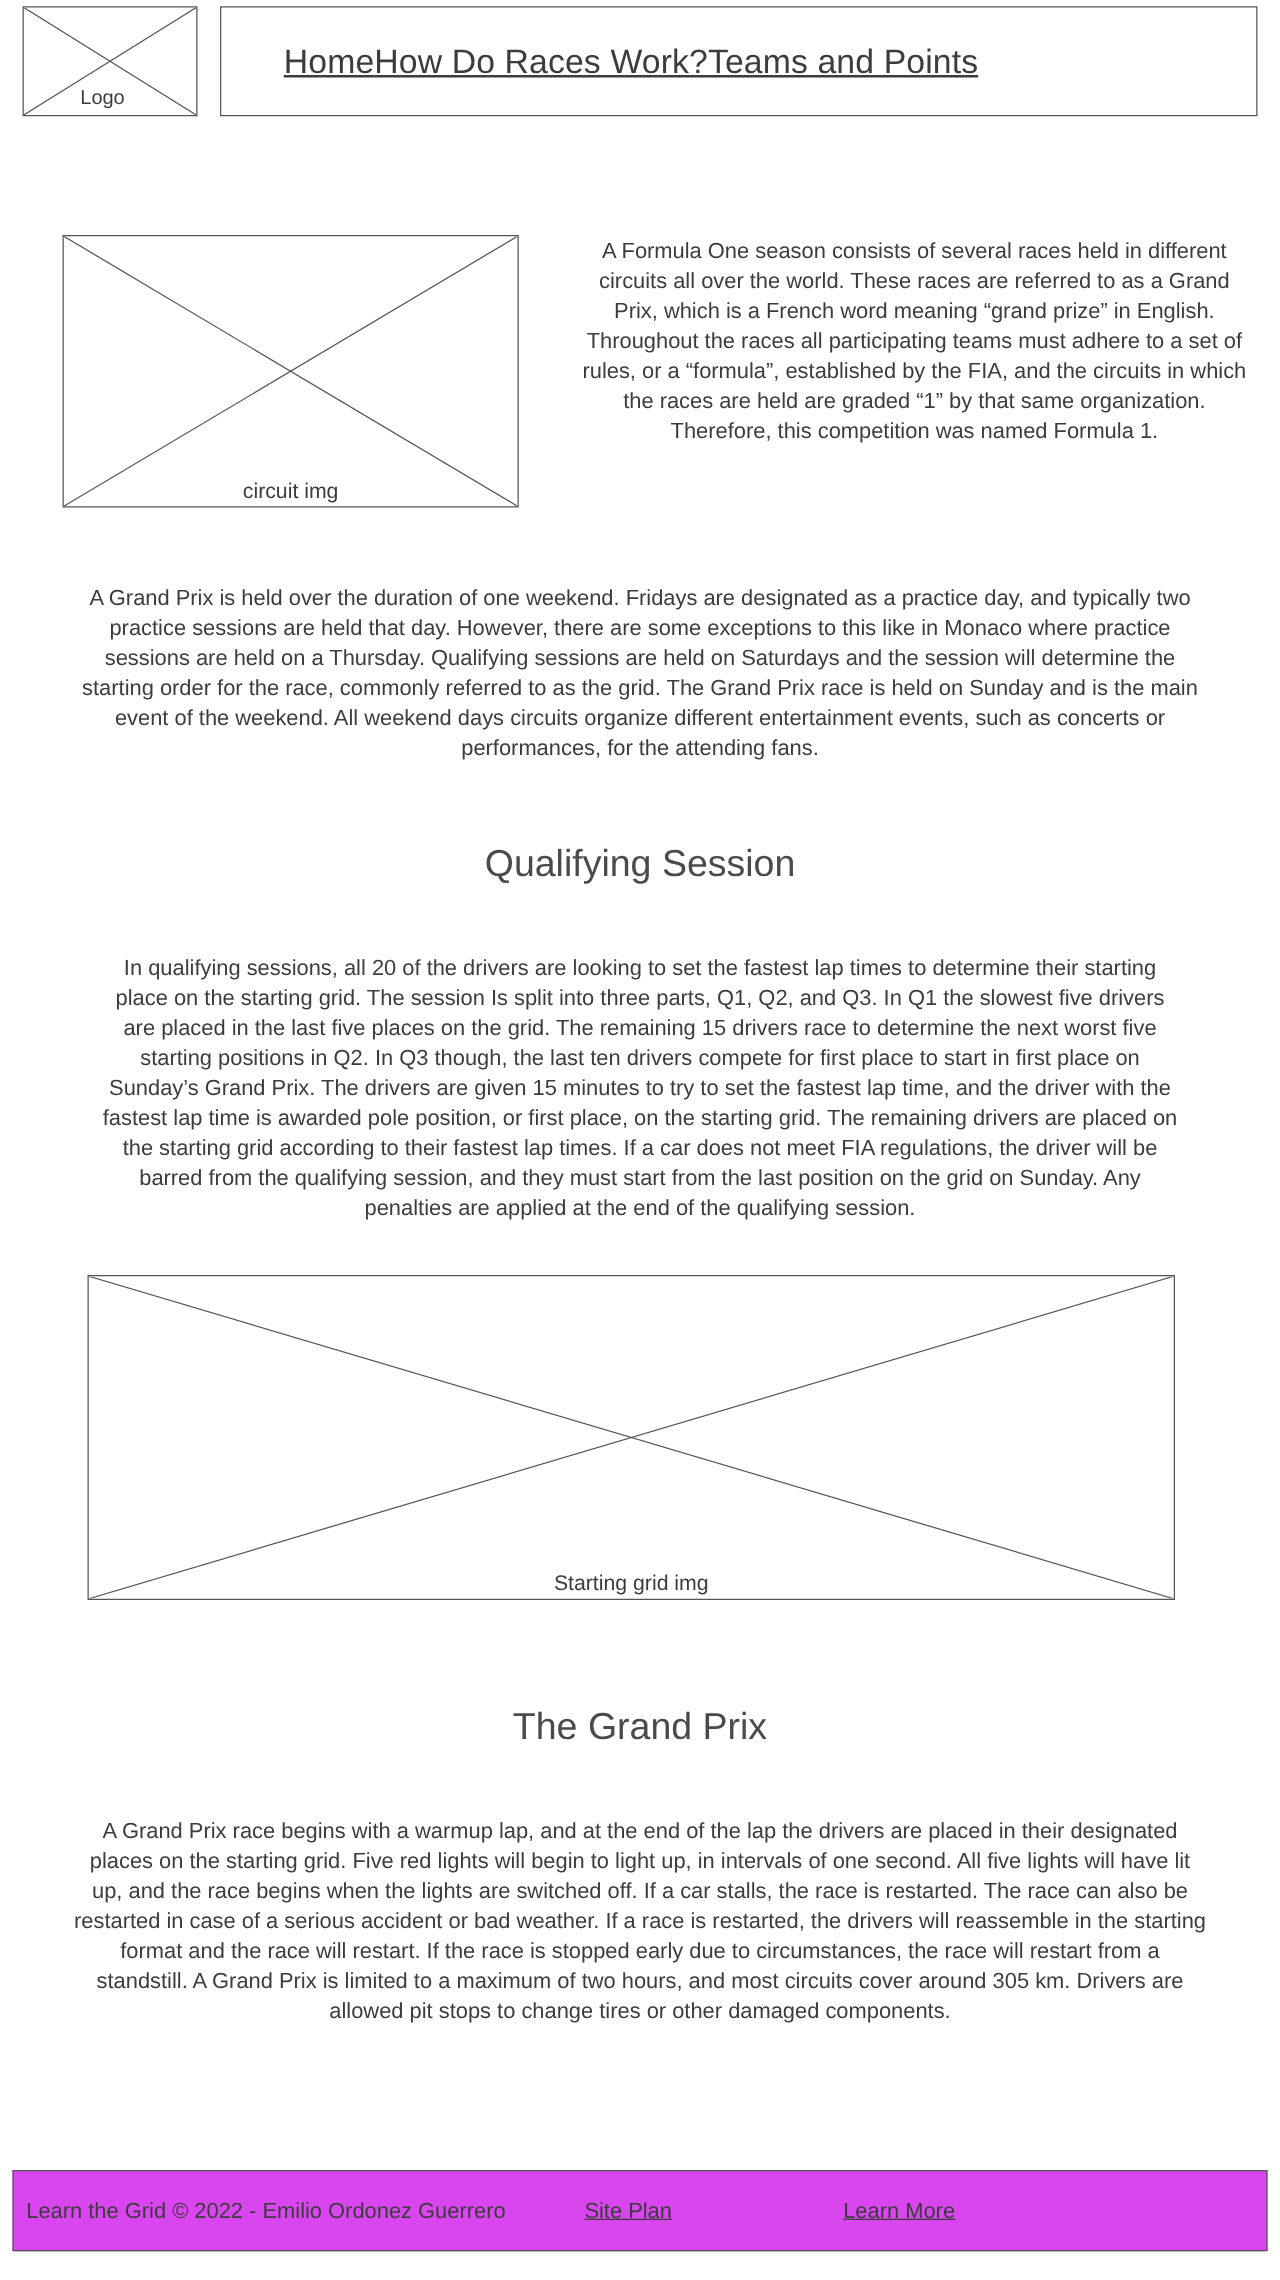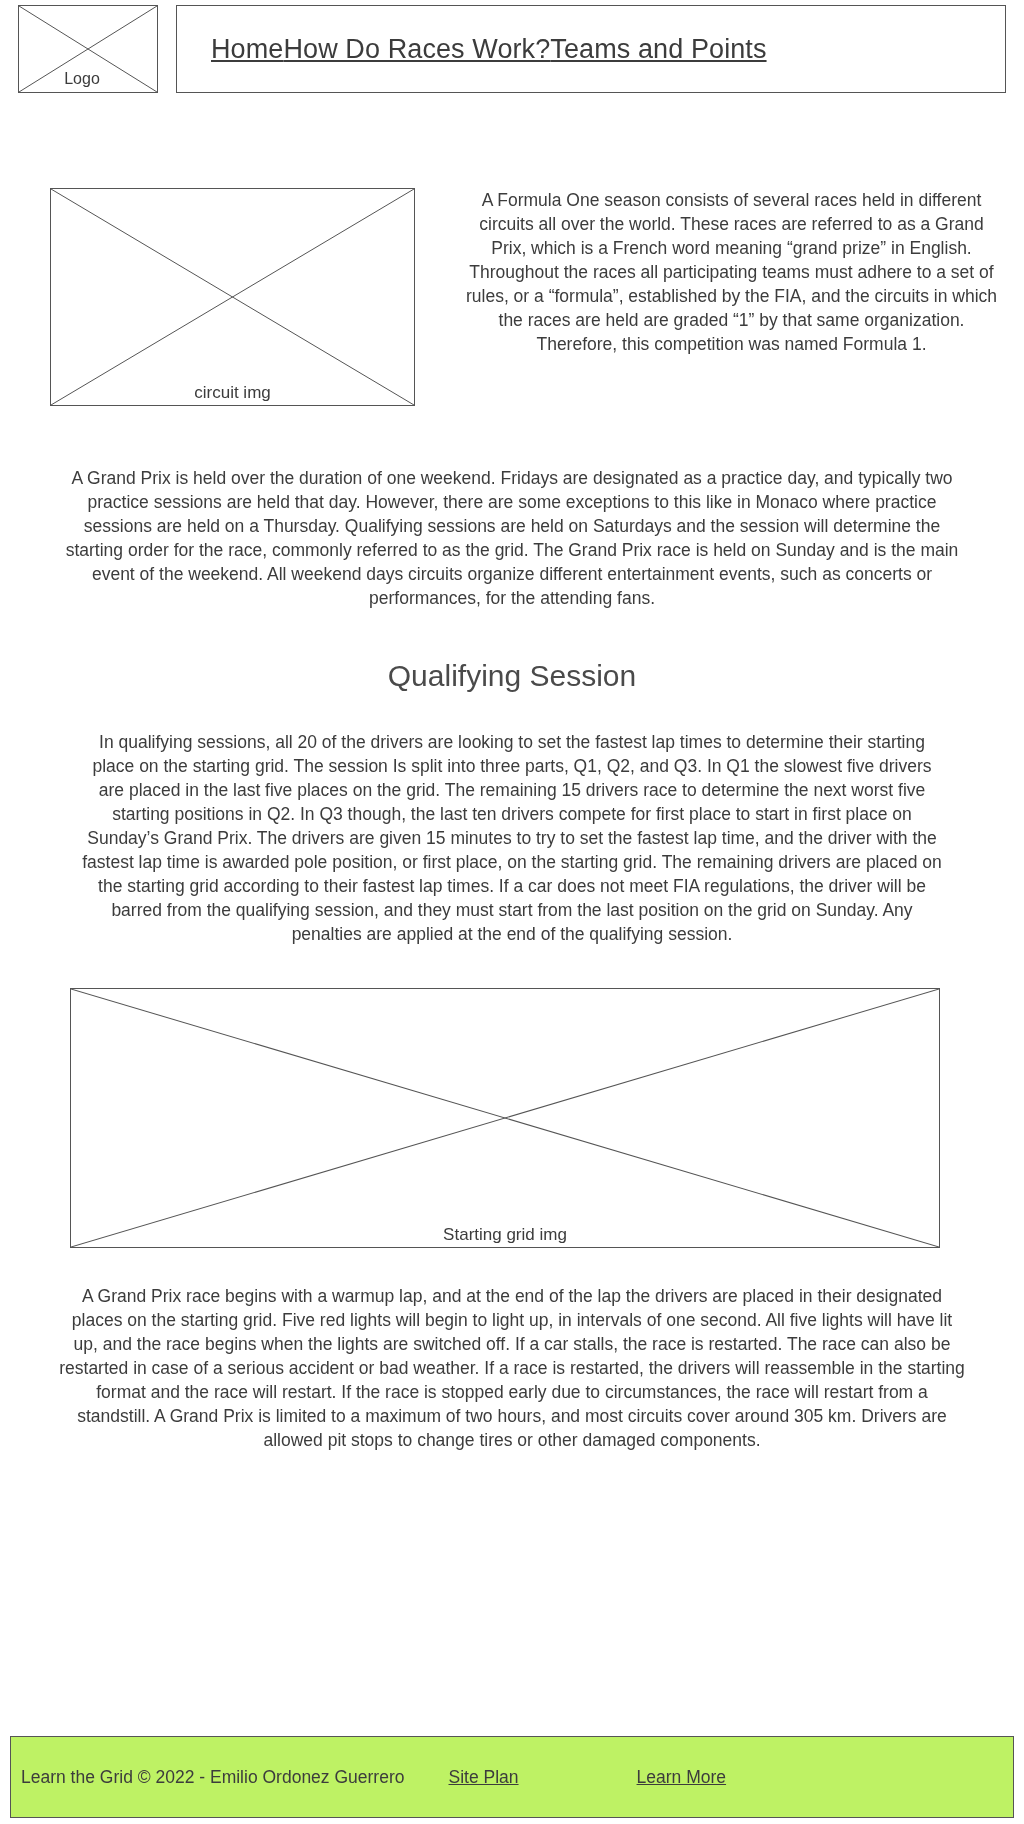--- a/index.html
+++ b/index.html
@@ -53,21 +53,21 @@
     margin-left: 18px;
     flex: 1 1 auto;
     border: 1px solid #555;
     display: flex;
     align-items: center;
     height: 88px;
     background: #fff;
   }
   .nav-list {
     list-style: none;
-    margin: 0;
+    margin: 16px;
     padding: 0 0 0 34px;
     display: flex;
     align-items: flex-end;
     gap: 0;
     width: 100%;
   }
   .nav-list li { margin: 0; }
   .nav-link {
     display: inline-block;
     color: #3c3c3c;
@@ -132,21 +132,21 @@
     font-size: 17.5px;
     line-height: 24px;
     text-align: center;
     color: #3c3c3c;
   }
   .weekend-para {
     padding: 60px 58px 0 58px;
   }
 
   .section-heading {
-    margin: 0;
+    margin: 16px;
     padding-top: 48px;
     font-size: 30px;
     font-weight: 400;
     text-align: center;
     color: #4a4a4a;
     line-height: 1.2;
   }
 
   .qualifying-para {
     padding: 36px 80px 0 80px;
@@ -173,25 +173,26 @@
   .site-footer {
     position: absolute;
     left: 0;
     bottom: 0;
     width: 1024px;
     height: 88px;
     padding: 0 10px 6px 10px;
   }
   .footer-inner {
     border: 1px solid #555;
-    height: 82px;
+    height: 65px;
     display: flex;
     align-items: center;
     padding-left: 10px;
-    background: #bef264;
+    background: #d946ef;
+    gap: 19px;
   }
   .footer-copy {
     font-size: 17.5px;
     color: #3c3c3c;
     white-space: nowrap;
   }
   .footer-link {
     font-size: 17.5px;
     color: #3c3c3c;
     text-decoration: underline;
@@ -260,20 +261,21 @@
       <span class="x-line">
         <svg viewBox="0 0 870 260" preserveAspectRatio="none" xmlns="http://www.w3.org/2000/svg">
           <line x1="0" y1="0" x2="870" y2="260" stroke="#555" stroke-width="1" vector-effect="non-scaling-stroke"></line>
           <line x1="870" y1="0" x2="0" y2="260" stroke="#555" stroke-width="1" vector-effect="non-scaling-stroke"></line>
         </svg>
       </span>
       <span class="img-caption">Starting grid img</span>
     </div>
   </div>
 
+  <h2 class="section-heading grandprix-heading">The Grand Prix</h2>
 
   <p class="body-para grandprix-para">A Grand Prix race begins with a warmup lap, and at the end of the lap the drivers are placed in their designated places on the starting grid. Five red lights will begin to light up, in intervals of one second. All five lights will have lit up, and the race begins when the lights are switched off. If a car stalls, the race is restarted. The race can also be restarted in case of a serious accident or bad weather. If a race is restarted, the drivers will reassemble in the starting format and the race will restart. If the race is stopped early due to circumstances, the race will restart from a standstill. A Grand Prix is limited to a maximum of two hours, and most circuits cover around 305 km. Drivers are allowed pit stops to change tires or other damaged components.</p>
 
 </main>
 
 <footer class="site-footer">
   <div class="footer-inner">
     <span class="footer-copy">Learn the Grid © 2022 - Emilio Ordonez Guerrero</span>
     <a href="#" class="footer-link footer-link-0">Site Plan</a>
     <a href="#" class="footer-link footer-link-1">Learn More</a>

